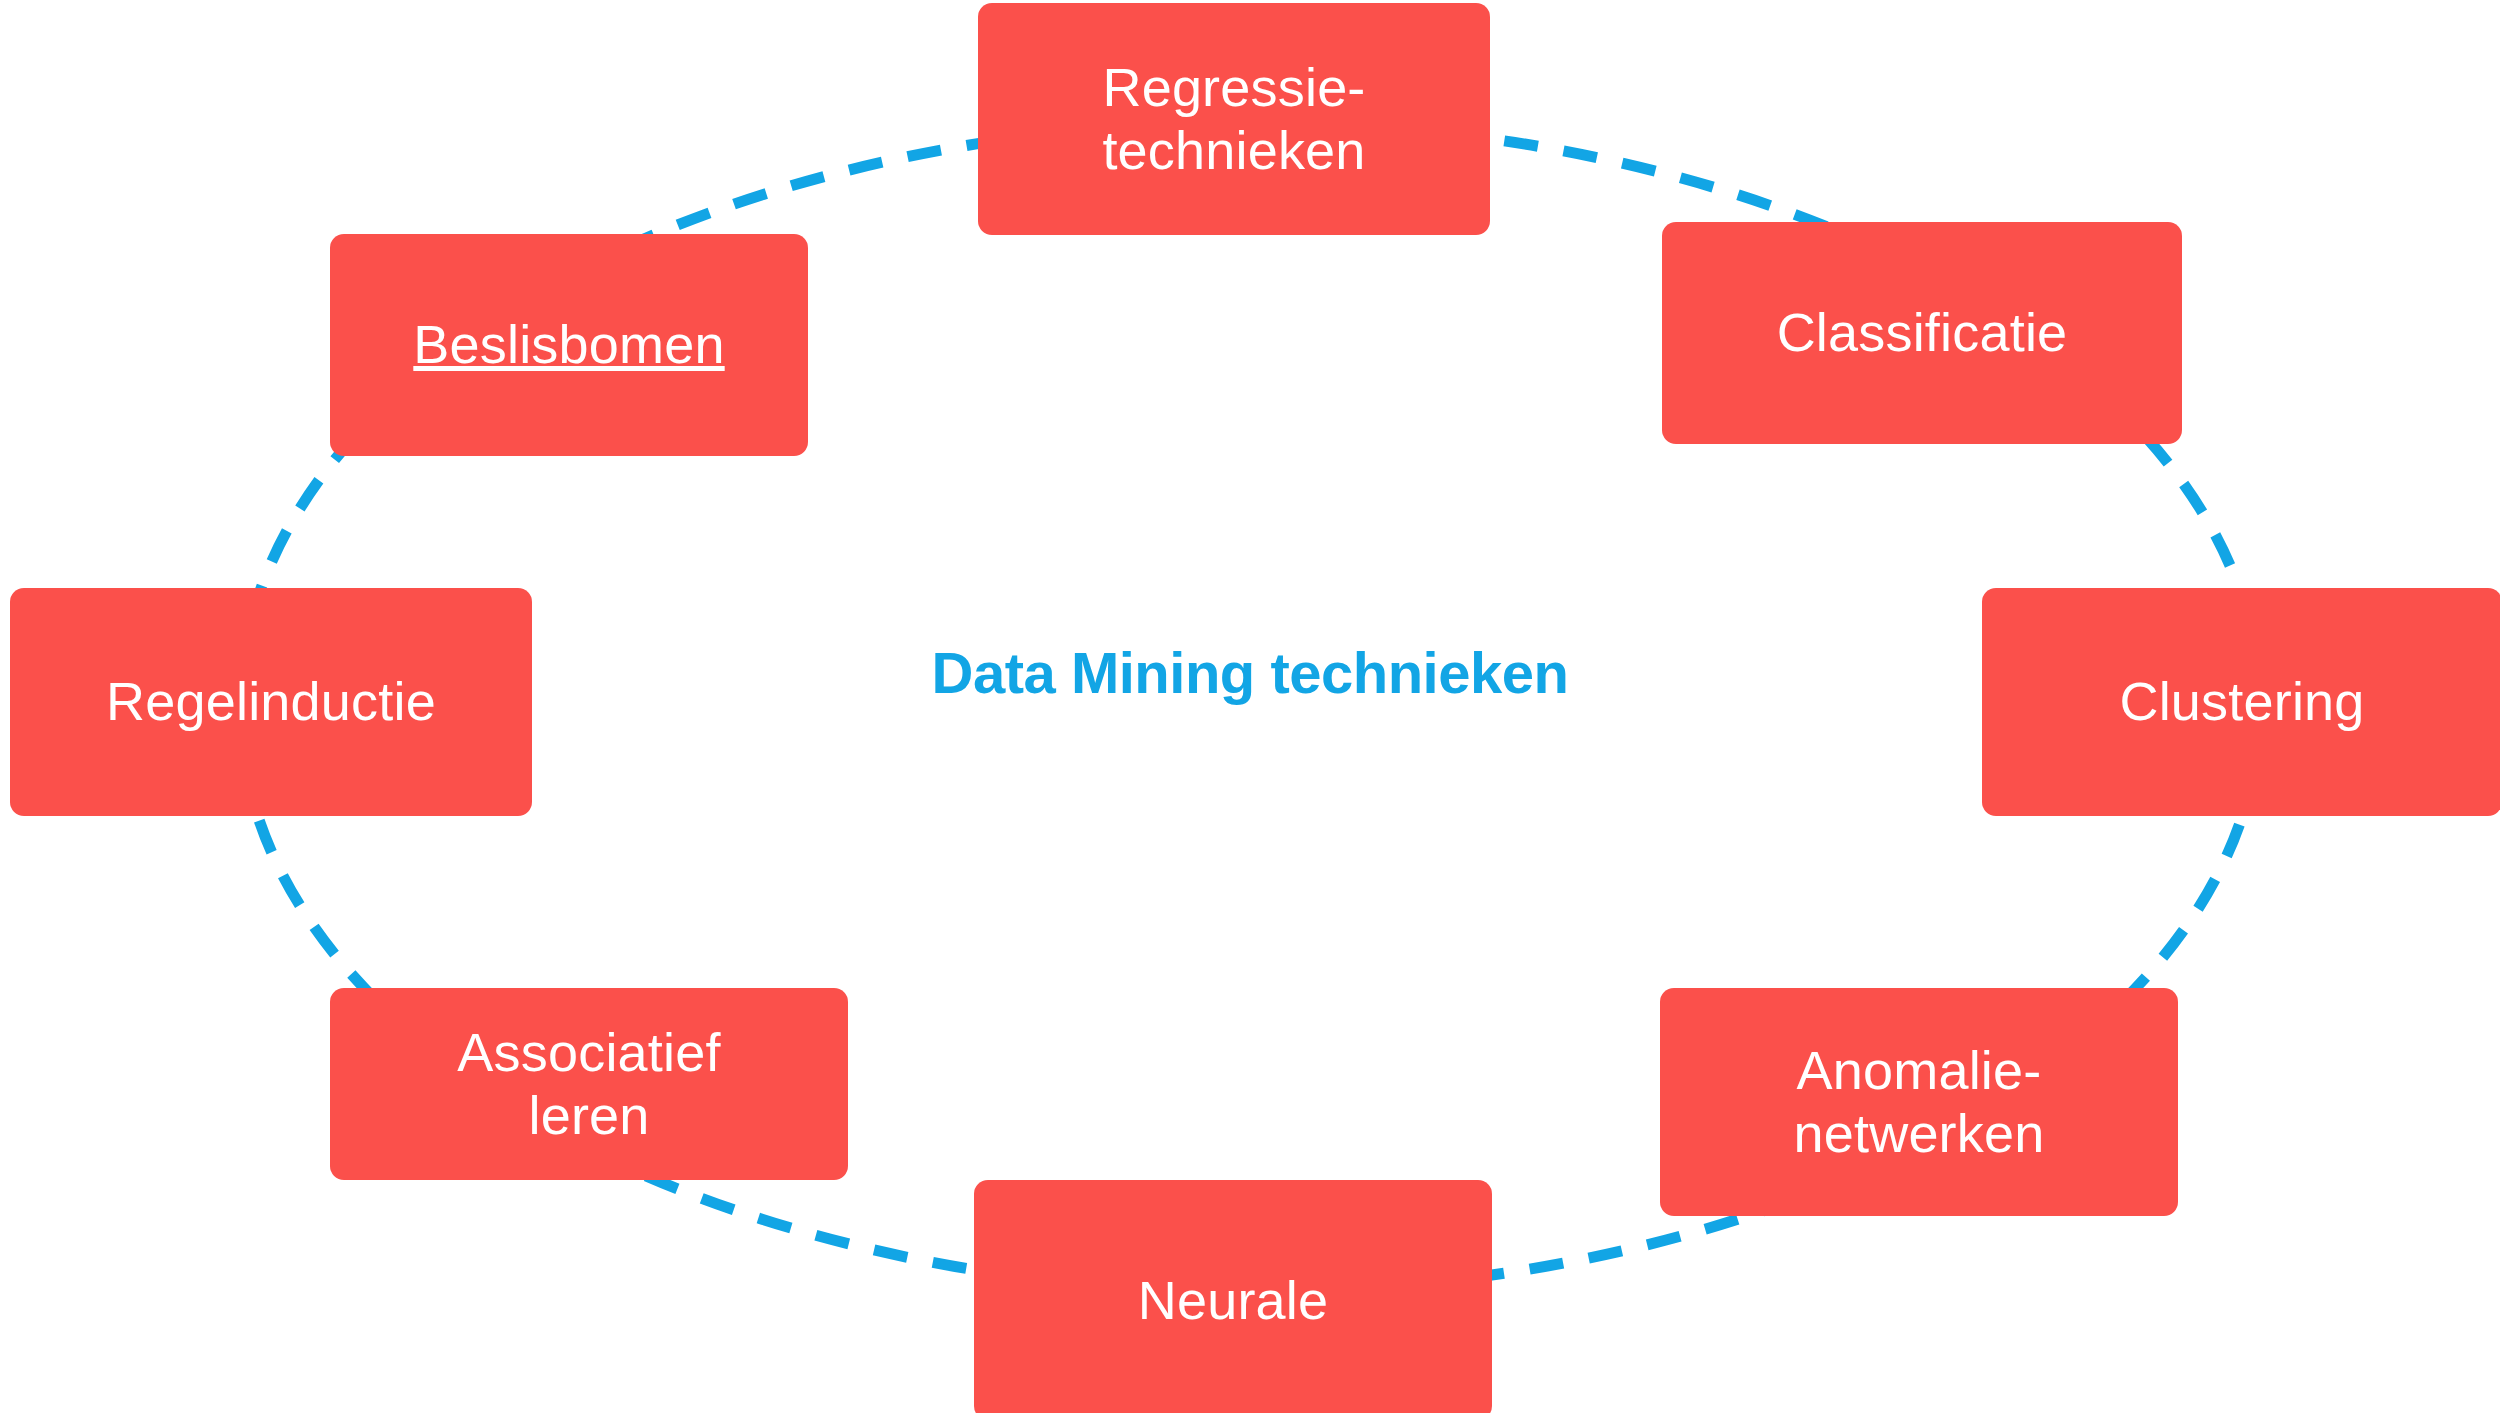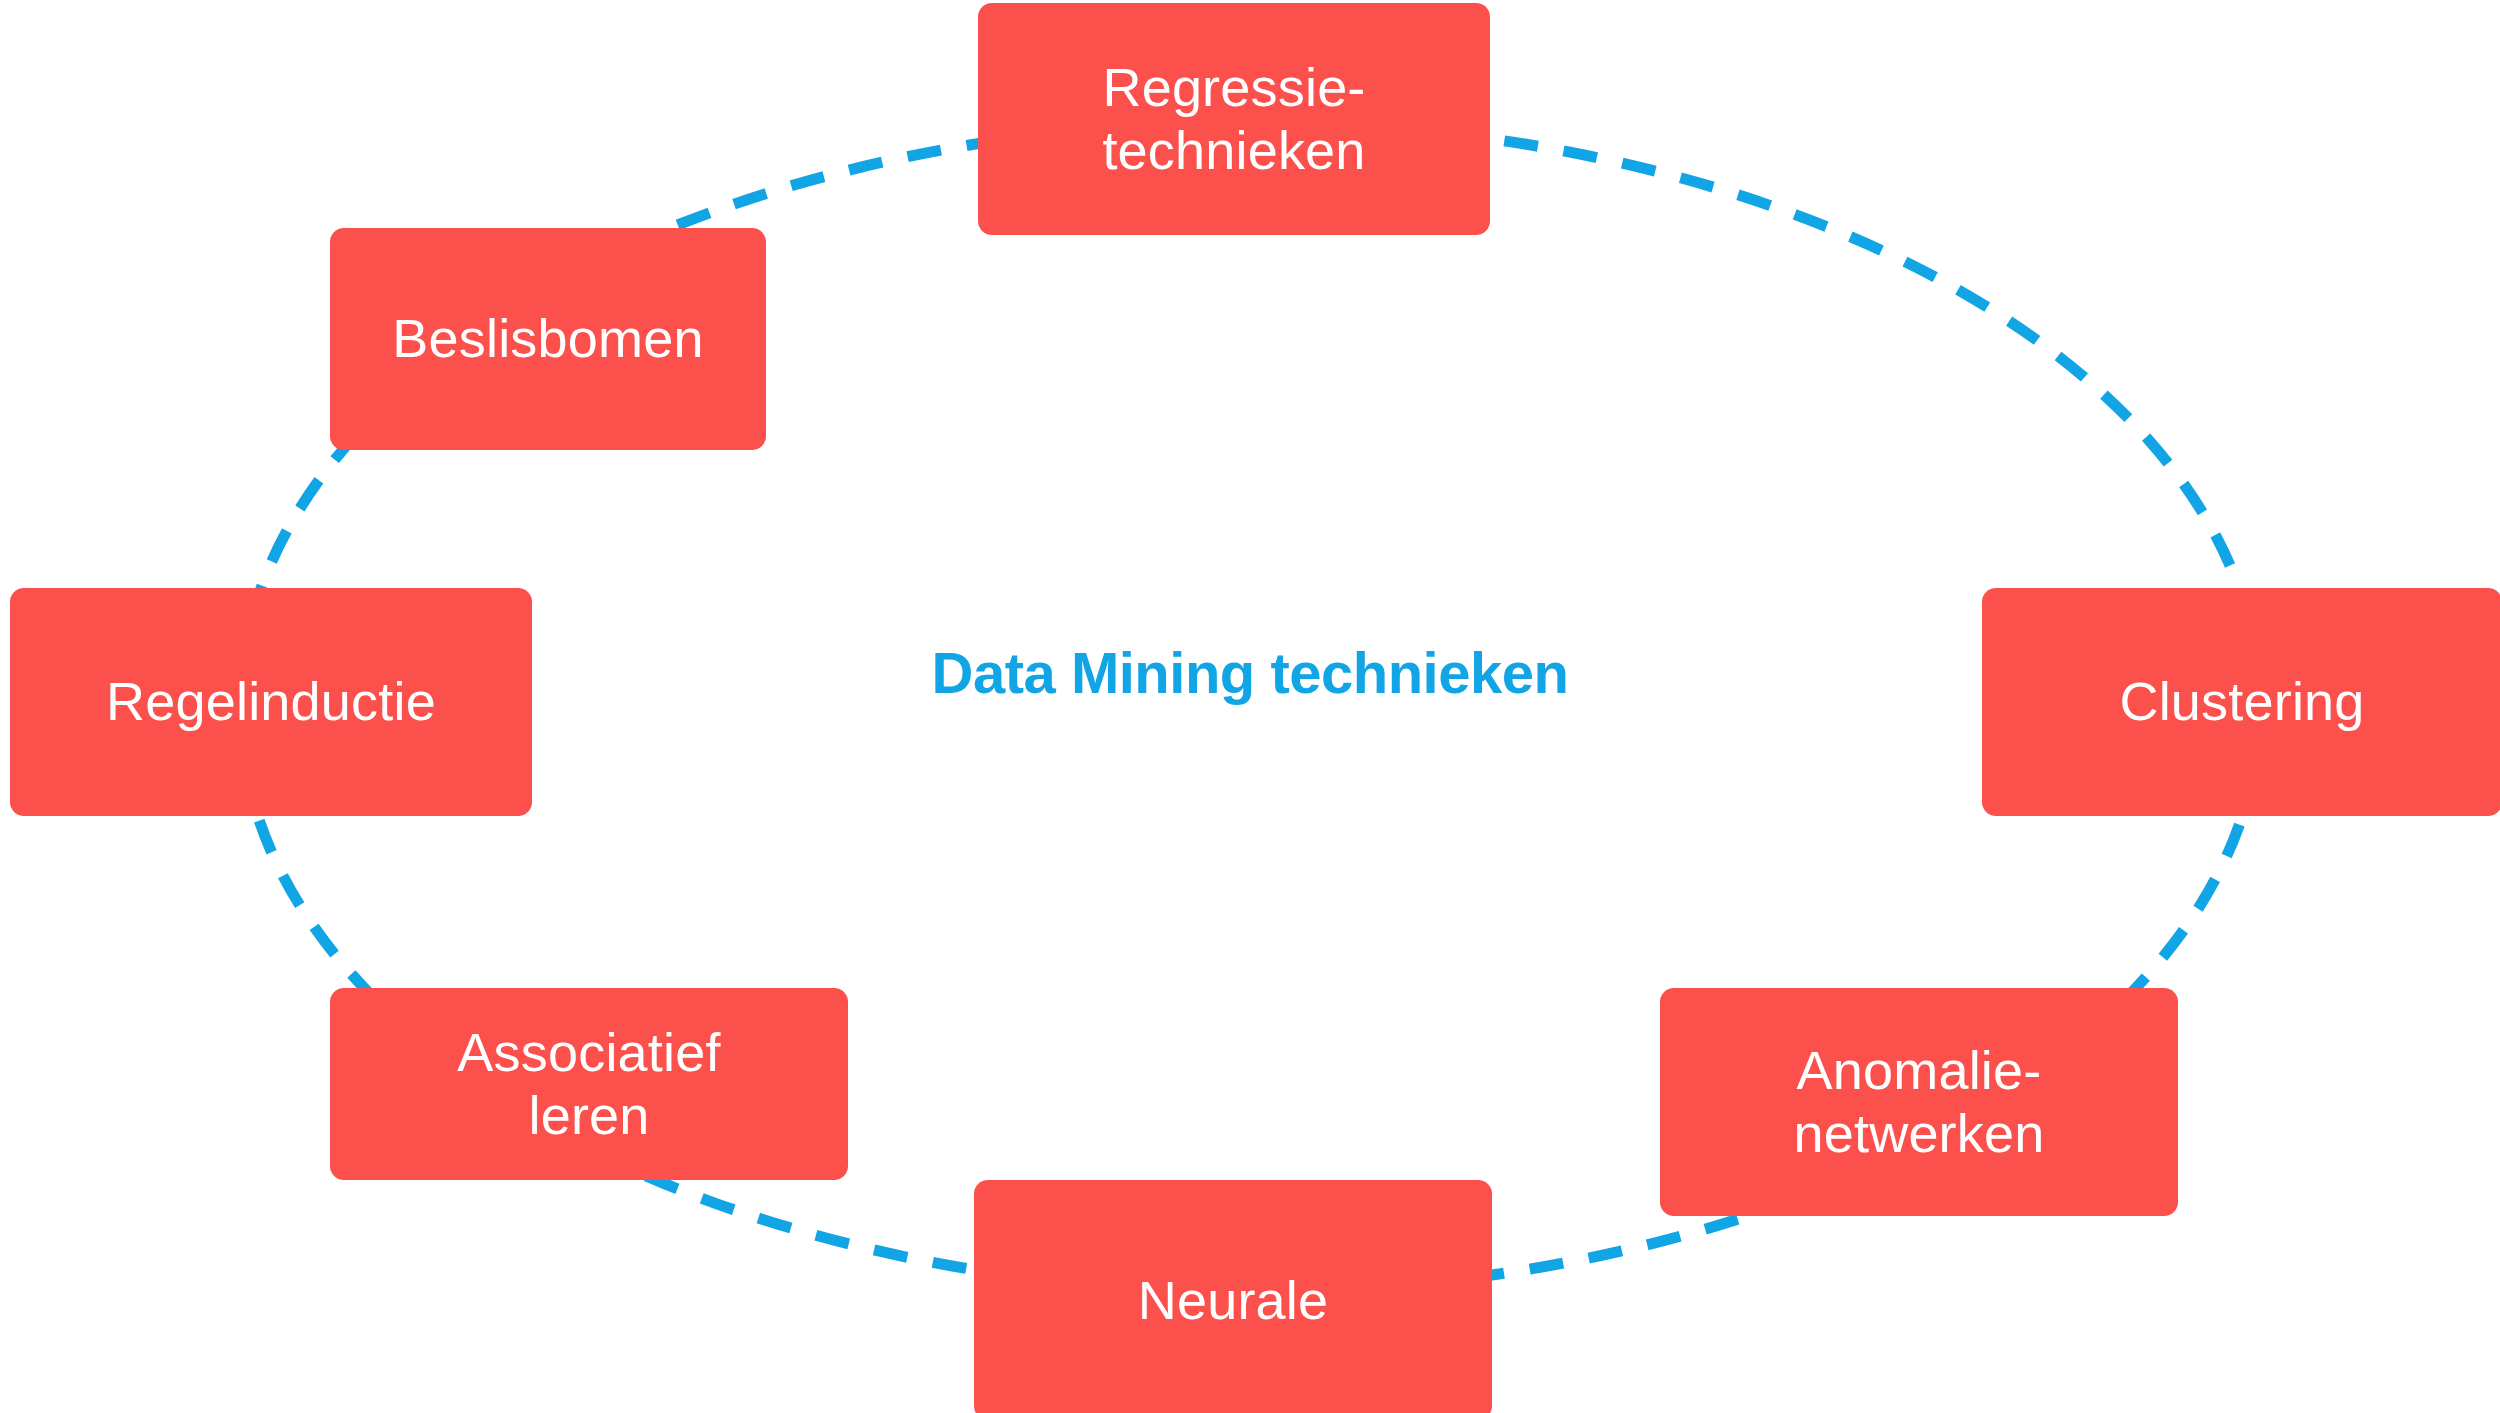--- a/index.html
+++ b/index.html
@@ -56,21 +56,21 @@
   }
 
   
   .n-regressie    { left: 978px;  top: 3px;     width: 512px; height: 232px; }
   .n-classificatie{ left: 1662px; top: 222px;   width: 520px; height: 222px; }
   .n-clustering   { left: 1982px; top: 588px;   width: 520px; height: 228px; }
   .n-anomalie     { left: 1660px; top: 988px;   width: 518px; height: 228px; }
   .n-neurale      { left: 974px;  top: 1180px;  width: 518px; height: 240px; }
   .n-associatief  { left: 330px;  top: 988px;   width: 518px; height: 192px; }
   .n-regelinductie{ left: 10px;   top: 588px;   width: 522px; height: 228px; }
-  .n-beslisbomen  { left: 330px;  top: 228px;   width: 436px; height: 222px; }
+  .n-beslisbomen  { left: 330px;  top: 234px;   width: 478px; height: 222px; text-decoration: underline; }
 
   
   .n-regressie .label,
   .n-neurale .label,
   .n-anomalie .label,
   .n-associatief .label { line-height: 1.16; }
 
   .center-title {
     position: absolute;
     z-index: 3;
@@ -95,20 +95,23 @@
 <div id="stage">
 
   <svg class="ring-layer" viewBox="0 0 2500 1413" width="2500" height="1413" xmlns="http://www.w3.org/2000/svg">
     <ellipse cx="1250" cy="707" rx="1010" ry="585" fill="none" stroke="#12a5e5" stroke-width="11" stroke-linecap="butt" stroke-dasharray="34 26"></ellipse>
   </svg>
 
   <div class="node n-regressie">
     <span class="label"><span>Regressie-</span><br><span>technieken</span></span>
   </div>
 
+  <div class="node n-classificatie">
+    <span class="label">Classificatie</span>
+  </div>
 
   <div class="node n-clustering">
     <span class="label">Clustering</span>
   </div>
 
   <div class="node n-anomalie">
     <span class="label"><span>Anomalie-</span><br><span>netwerken</span></span>
   </div>
 
   <div class="node n-neurale">

